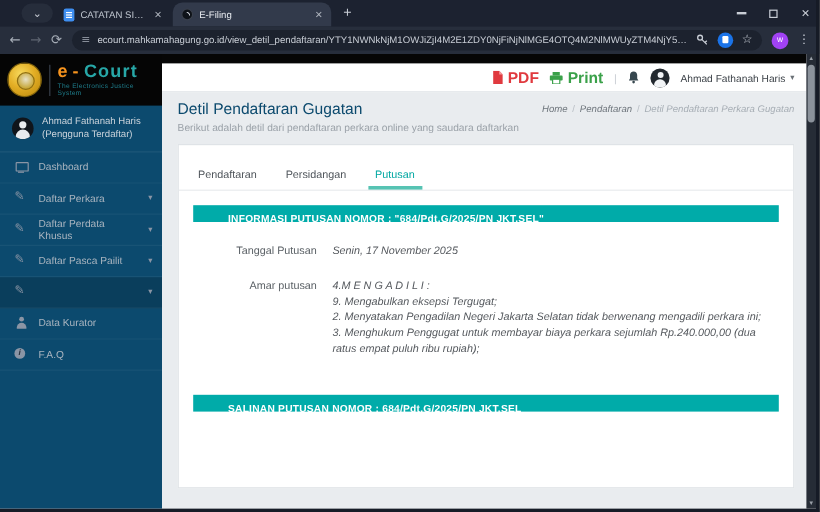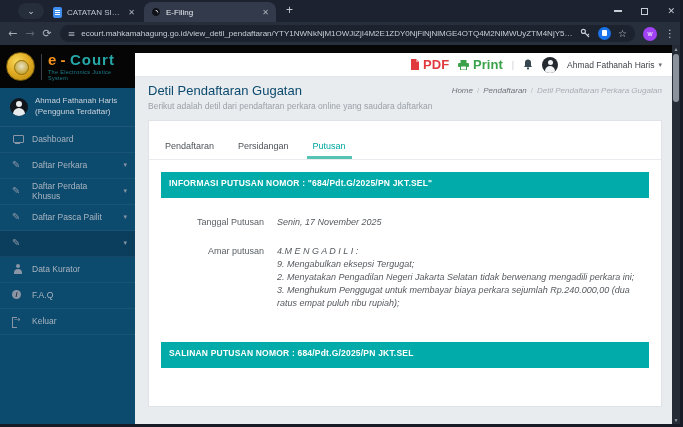--- a/index.html
+++ b/index.html
@@ -115,22 +115,22 @@
   .breadcrumb .crumb { cursor:pointer;font-style:italic; }
   .breadcrumb .crumb.last { color:#A7AEB5; cursor:default; }
   .breadcrumb .bc-sep { color:#B8BEC4; }
   .page-subtitle { font-size:8.5px; color:#9AA1A8; margin-top:3px; }
 
   .card { margin-top:9px; background:#fff; border:1px solid #DFE3E7; height:287px; overflow:hidden; }
   .tabs-row { padding:14px 0 0 10px; border-bottom:1px solid #E9EBEE; }
   .tab-label { display:inline-block; font-size:9px; color:#4E545A; padding:0 6px 8px; margin-right:12px; cursor:pointer; }
   .tab-label.active { color:#00A7A2; border-bottom:3px solid #56C3B3; padding-bottom:5px; }
 
-  .section-banner { margin:12px 12px 0; height:26px; background:#00ABA9; color:#FFFFFF;
-    font-size:8.5px; font-weight:bold; line-height:22px; padding-left:8px; letter-spacing:.2px; }
+  .section-banner { margin:12px 12px 0; height:14px; background:#00ABA9; color:#FFFFFF;
+    font-size:8.5px; font-weight:bold; line-height:22px; padding-left:29px; letter-spacing:.2px; }
   .detail-table { margin-top:10px; }
   .detail-row { display:flex; align-items:flex-start; padding:8px 12px 8px 0; }
   .detail-row.striped { background:#F5F6F8; }
   .row-label { width:115px; flex:0 0 auto; text-align:right; font-size:9px; color:#5B6166; line-height:13px; }
   .row-value { margin-left:13px; font-size:9px; font-style:italic; color:#55595E; line-height:13px; }
   .gap-lg { margin-top:24px; }
 </style>
 </head>
 <body>
 
@@ -228,24 +228,20 @@
             <span class="caret">▾</span>
           </li>
           <li class="menu-item">
             <span class="mi icon-person"></span>
             <span>Data Kurator</span>
           </li>
           <li class="menu-item">
             <span class="mi icon-info"></span>
             <span>F.A.Q</span>
           </li>
-          <li class="menu-item">
-            <span class="mi icon-logout"></span>
-            <span>Keluar</span>
-          </li>
         </ul>
     </div>
 
     <div class="main">
       <div class="black-strip"></div>
       <div class="topbar">
         <span class="tb-action tb-pdf">
           <svg width="9" height="11" viewBox="0 0 9 11">
             <path d="M1 0 h5 l3 3 v8 h-8 z" fill="#E03A3F"></path>
             <path d="M6 0 l3 3 h-3 z" fill="#F59A9D"></path>

